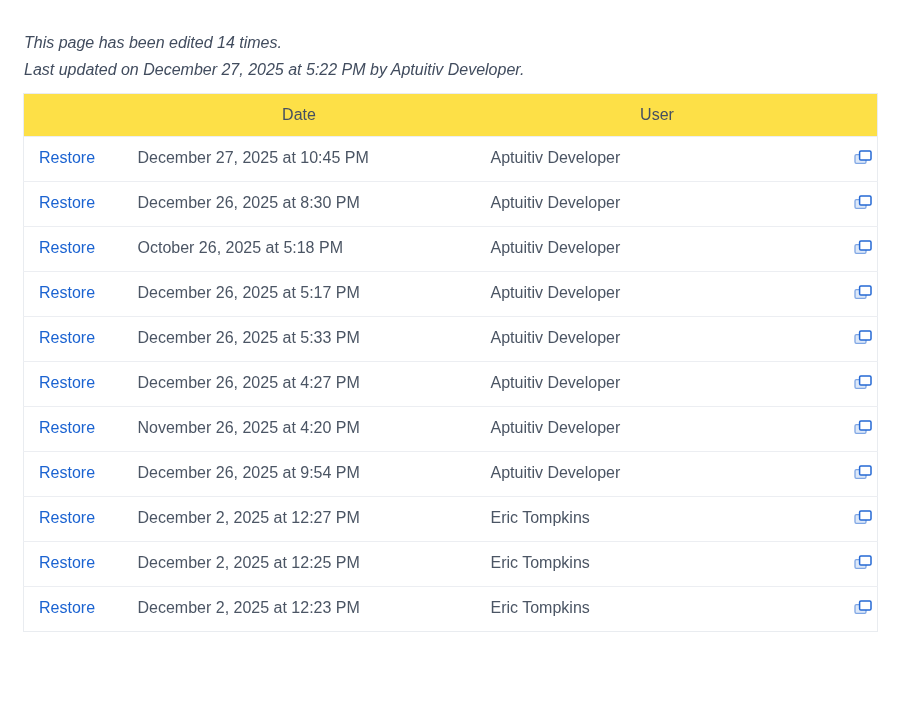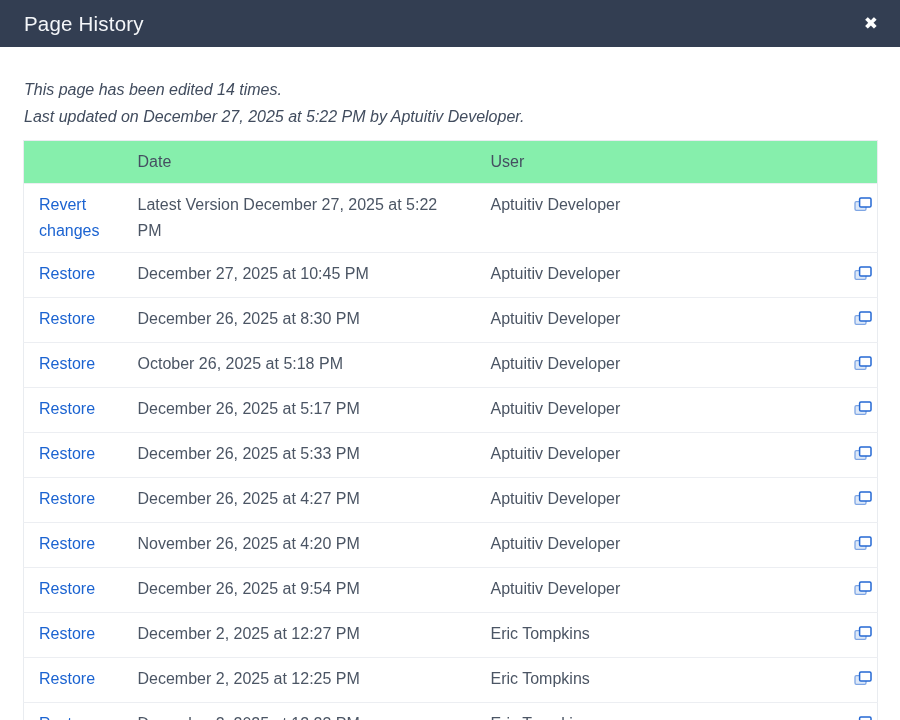--- a/index.html
+++ b/index.html
@@ -54,22 +54,22 @@
   
   table.history {
     border-collapse: collapse;
     table-layout: fixed;
     width: 854px;
     margin-top: 10px;
     border: 1px solid #e9ecf0;
     font-size: 16px;
   }
   table.history thead th {
-    background: #86efac;
-    text-align: left;
+    background: #fde047;
+    text-align: center;
     font-weight: 400;
     color: #454f61;
     padding: 8px 15px;
     line-height: 26px;
   }
   table.history tbody td {
     border-top: 1px solid #eceef2;
     padding: 8px 15px;
     vertical-align: top;
     line-height: 26px;
@@ -87,26 +87,20 @@
     cursor: pointer;
     line-height: 0;
     padding-top: 5px;
   }
 </style>
 </head>
 <body>
 
 <div class="modal">
 
-  <header class="modal-header">
-    <h1 class="modal-title">Page History</h1>
-    <button class="close-btn">
-      <span>✖</span>
-    </button>
-  </header>
 
   <div class="modal-body">
 
     <div class="summary-block">
       <p class="summary">This page has been edited 14 times.</p>
       <p class="summary">Last updated on December 27, 2025 at 5:22 PM by Aptuitiv Developer.</p>
     </div>
 
     <table class="history">
       <colgroup>
@@ -117,37 +111,20 @@
       </colgroup>
       <thead>
         <tr>
           <th></th>
           <th>Date</th>
           <th>User</th>
           <th></th>
         </tr>
       </thead>
       <tbody>
-  <tr>
-    <td class="action-cell">
-      <a href="#" class="action-link">Revert changes</a>
-    </td>
-    <td class="date-cell">
-      <div class="date-text">Latest Version December 27, 2025 at 5:22 PM</div>
-    </td>
-    <td class="user-cell">Aptuitiv Developer</td>
-    <td class="icon-cell">
-      <span class="copy-btn">
-        <svg width="18" height="15" viewBox="0 0 18 15" aria-hidden="true">
-          <rect x="1" y="4.7" width="11" height="8.6" rx="1.3" fill="#dde8f8" stroke="#7fa6e4" stroke-width="1.3"></rect>
-          <rect x="5.6" y="1" width="11.4" height="9" rx="1.3" fill="#ffffff" stroke="#2468d4" stroke-width="1.5"></rect>
-        </svg>
-      </span>
-    </td>
-  </tr>
 
   <tr>
     <td class="action-cell">
       <a href="#" class="action-link">Restore</a>
     </td>
     <td class="date-cell">
       <div class="date-text">December 27, 2025 at 10:45 PM</div>
     </td>
     <td class="user-cell">Aptuitiv Developer</td>
     <td class="icon-cell">

